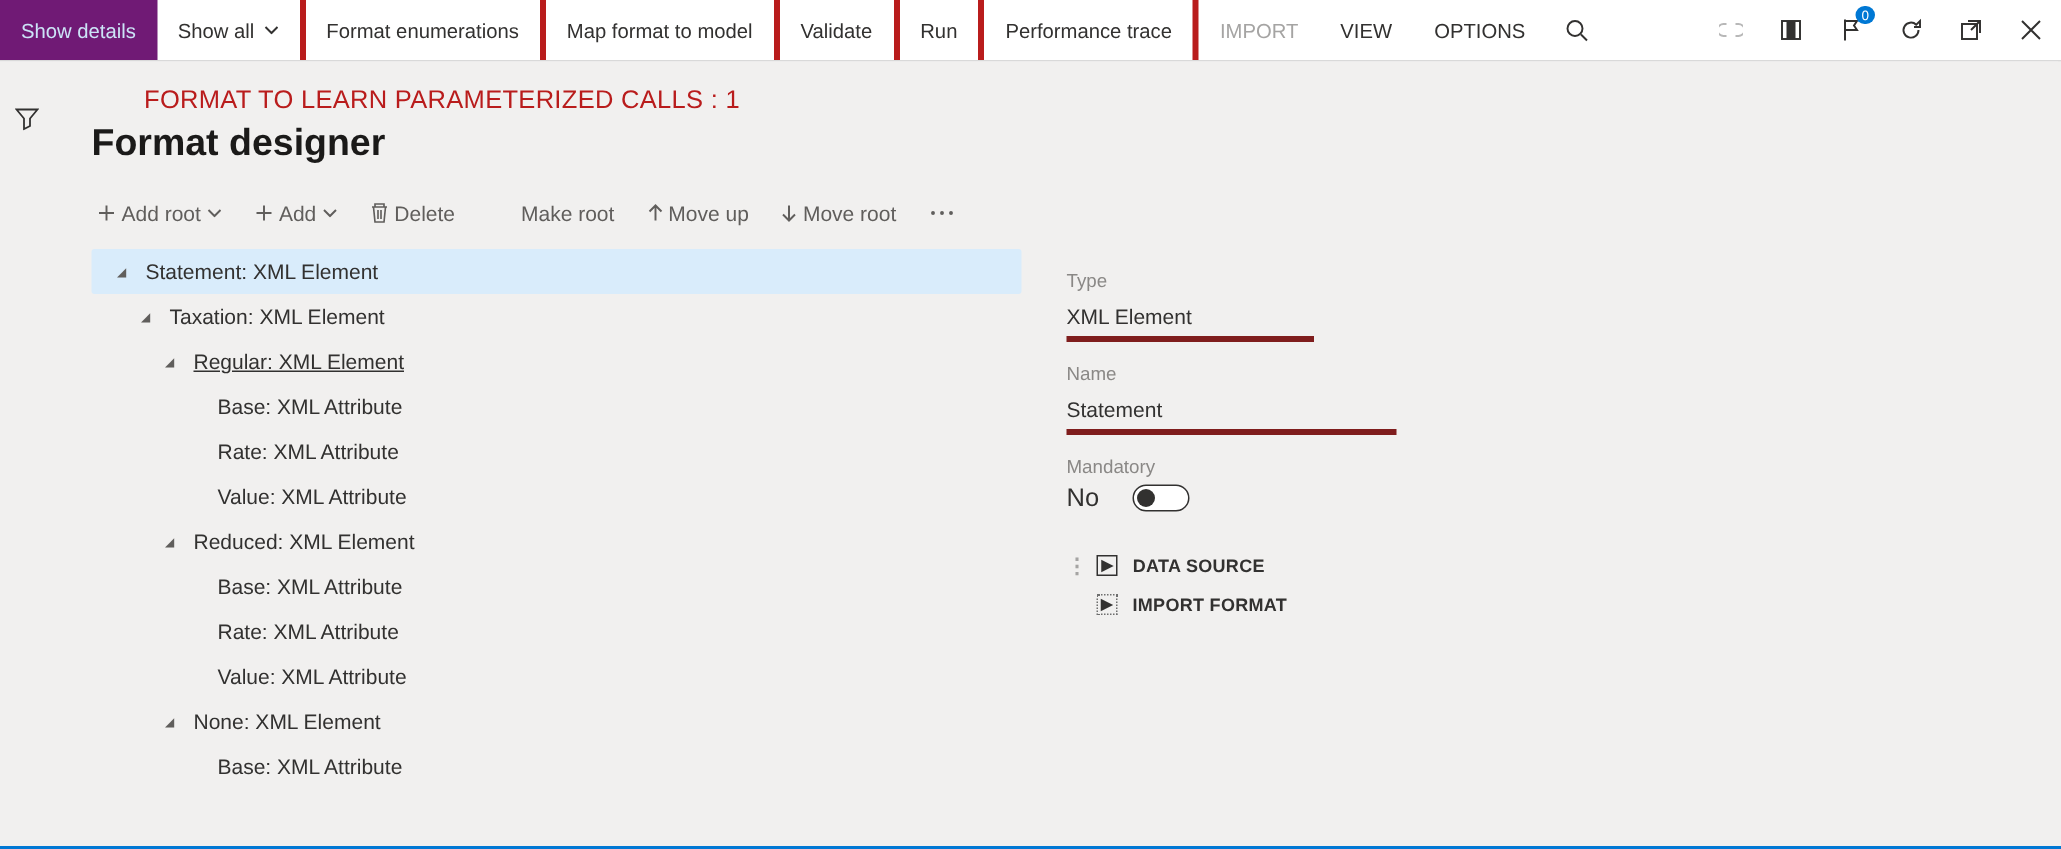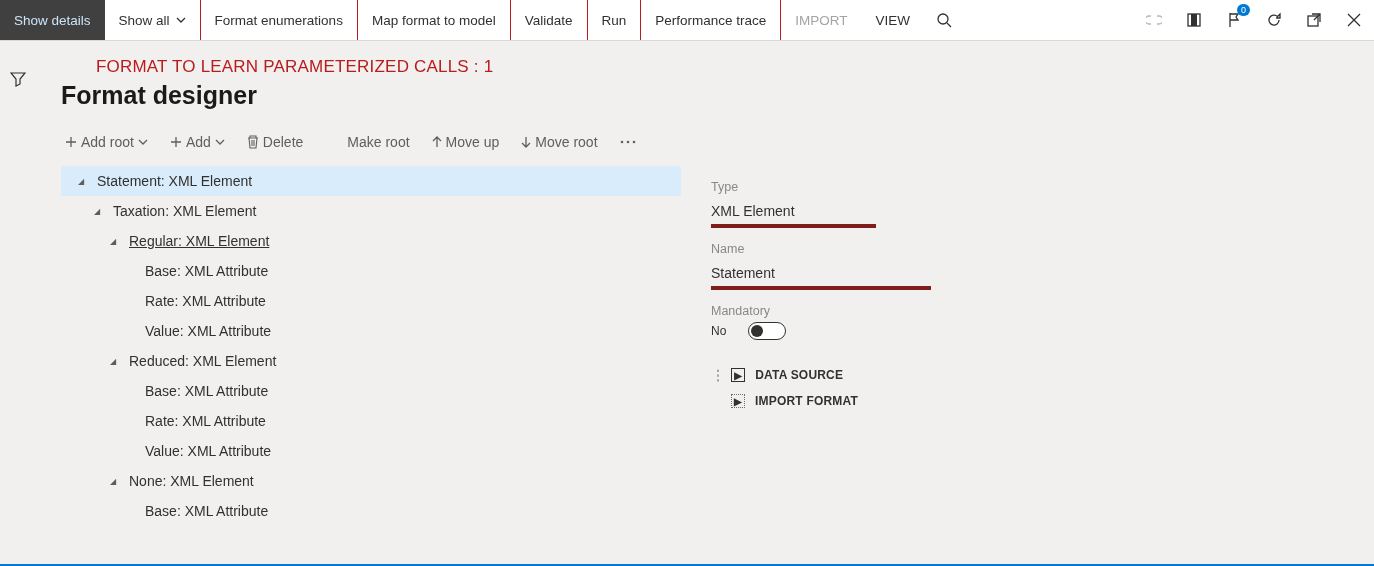--- a/index.html
+++ b/index.html
@@ -1,21 +1,21 @@
 <!DOCTYPE html>
 <html><head>
 <meta charset="utf-8">
 <style>
 * { box-sizing: border-box; margin: 0; padding: 0; font-family: "Segoe UI", Arial, sans-serif; }
 html, body { width: 1374px; height: 566px; background: #f1f0ef; overflow: hidden; }
 
 
 .menubar { height: 41px; background: #fff; border-bottom: 1px solid #d9d9d9; display: flex; align-items: stretch; }
-.menubar .mi { display: flex; align-items: center; padding: 0 14px; font-size: 13.5px; color: #323130; cursor: pointer; border-right: 1px solid #b91c1c; white-space: nowrap; }
-.menubar .mi.active { background: #404040; color: #cce4f7; border-right: none; }
+.menubar .mi { display: flex; align-items: center; padding: 0 14px; font-size: 13.5px; color: #323130; cursor: pointer; border-right: 4px solid #b91c1c; white-space: nowrap; }
+.menubar .mi.active { background: #701a75; color: #cce4f7; border-right: none; }
 .menubar .mi.disabled { color: #a5a4a3; }
 .menubar .mi.noborder { border-right: none; }
 .menubar .chev { margin-left: 6px; }
 .menubar .spacer { flex: 1; border-right: none; }
 .menubar .iconbtn { width: 40px; display: flex; align-items: center; justify-content: center; cursor: pointer; }
 .menubar svg { display: block; }
 
 
 .leftrail { position: absolute; left: 0; top: 41px; bottom: 2px; width: 35px; background: #f1f0ef; display: flex; align-items: flex-start; justify-content: center; padding-top: 30px; }
 
@@ -80,20 +80,21 @@
         </svg>
     </span>
   </div>
   <div class="mi">Format enumerations</div>
   <div class="mi">Map format to model</div>
   <div class="mi">Validate</div>
   <div class="mi">Run</div>
   <div class="mi">Performance trace</div>
   <div class="mi disabled noborder">IMPORT</div>
   <div class="mi noborder">VIEW</div>
+  <div class="mi noborder">OPTIONS</div>
   <div class="iconbtn">
     <span class="ico">
       <svg width="16" height="16" viewBox="0 0 16 16">
           <circle cx="7" cy="7" r="5" stroke="#323130" stroke-width="1.3" fill="none"></circle>
           <line x1="11" y1="11" x2="15" y2="15" stroke="#323130" stroke-width="1.3"></line>
         </svg>
     </span>
   </div>
   <div class="mi spacer"></div>
   <div class="iconbtn">
@@ -294,21 +295,21 @@
       </div>
 
       <div class="fld">
         <div class="fld-label">Name</div>
         <input class="fld-input wide" value="Statement" style="">
       </div>
 
       <div class="fld">
         <div class="fld-label">Mandatory</div>
         <div class="toggle-row">
-          <span style="font-size:12px;color:#323130;">No</span>
+          <span style="font-size:17px;color:#323130;">No</span>
           <div class="toggle"></div>
         </div>
       </div>
 
       <div class="expanders">
         <div class="exp-row">
           <span class="exp-grip">⋮</span>
           <span class="exp-icon">▶</span>
           <span>DATA SOURCE</span>
         </div>

